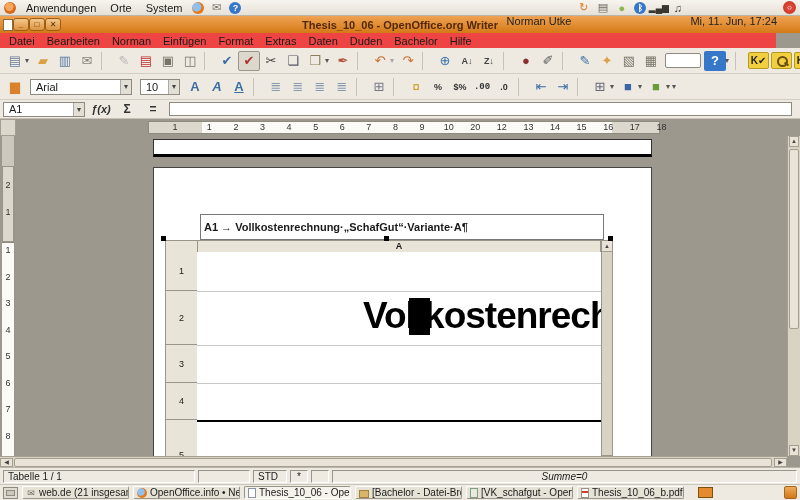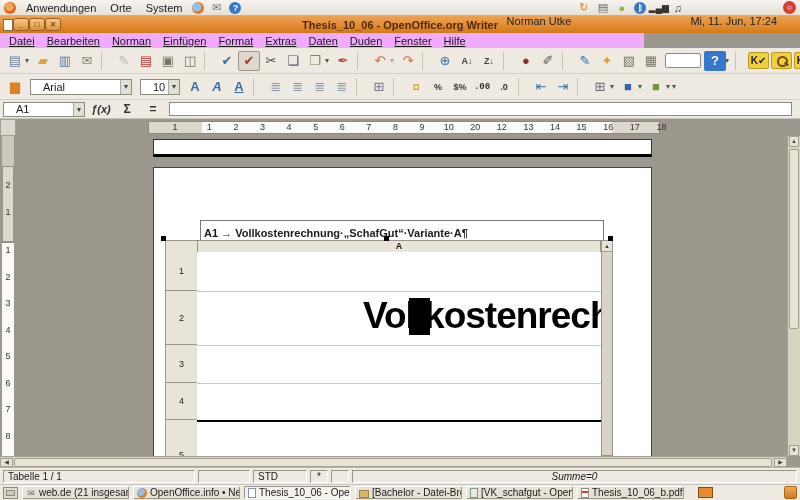--- a/index.html
+++ b/index.html
@@ -25,41 +25,41 @@
   
   .titlebar{position:absolute;left:0;top:16px;width:800px;height:17px;z-index:35;
     background:linear-gradient(#efa253,#d47a17);display:flex;align-items:center;padding:0 3px;}
   .wicon{width:10px;height:12px;background:#fdfdfa;border:1px solid #8a6a40;}
   .wtitle{position:absolute;left:0;right:0;text-align:center;font-weight:bold;font-size:11px;color:#52280a;}
   .wbtns{margin-left:auto;display:flex;gap:3px;z-index:2;}
   .wbtn{width:16px;height:13px;border-radius:3px;background:linear-gradient(#f4c68c,#dd9440);
     border:1px solid #9a5f15;color:#5a3000;font-size:8px;line-height:11px;text-align:center;font-weight:bold;}
 
   
-  .menubar{position:absolute;left:0;top:33px;width:644px;height:15px;background:#f0abfc;
-    display:flex;align-items:center;padding-left:3px;text-decoration:underline;}
+  .menubar{position:absolute;left:0;top:33px;width:776px;height:15px;background:#ef4444;
+    display:flex;align-items:center;padding-left:3px;}
   .mi{padding:0 6px;font-size:11px;}
 
   
   .tb{position:absolute;left:0;width:800px;background:#eeeae2;display:flex;align-items:center;padding:0 4px;border-bottom:1px solid #d2cec4;}
   .tb1{top:48px;height:26px;}
   .tb2{top:74px;height:26px;}
   .tlist{display:contents;}
   .tbi{width:22px;height:20px;display:inline-flex;align-items:center;justify-content:center;border-radius:2px;font-size:13px;flex:none;}
   .tbi .g{pointer-events:none;}
   .sep{width:8px;height:18px;border-left:1px solid #c6c2b8;margin:0 4px 0 3px;flex:none;}
   .dd{width:10px;font-size:8px;color:#555;margin-left:-4px;}
   .act{background:#ddd8cc;border:1px solid #9a958b;}
   .dis{opacity:.45;}
   .small{font-size:9px;font-weight:bold;}
   .duden{background:#f2cf3e;border:1px solid #b89a20;width:21px;height:17px;font-size:10px;font-weight:bold;color:#222;margin:0 1px;}
   .mag{background:#f2cf3e;border:1px solid #b89a20;width:21px;height:17px;position:relative;margin:0 1px;}
   .mag::before{content:"";position:absolute;left:5px;top:3px;width:7px;height:7px;border:2px solid #6b4e10;border-radius:50%;}
   .mag::after{content:"";position:absolute;left:12px;top:10px;width:5px;height:2px;background:#6b4e10;transform:rotate(40deg);}
-  .combo{background:#fff;border:1px solid #8f8a80;height:16px;display:inline-flex;align-items:center;font-size:11px;padding-left:12px;flex:none;}
+  .combo{background:#fff;border:1px solid #8f8a80;height:16px;display:inline-flex;align-items:center;font-size:11px;padding-left:5px;flex:none;}
   .combo .cval{flex:1;overflow:hidden;white-space:nowrap;}
   .combo .dda{font-size:8px;background:#e4dfd4;border-left:1px solid #aaa;height:100%;display:inline-flex;align-items:center;padding:0 3px;color:#444;}
   .w100{width:102px;margin:0 4px;}
   .w38{width:40px;margin:0 4px;}
   .w34{width:36px;height:15px;margin:0 3px;}
   .bold-g{font-weight:bold;}
   .ital-g{font-style:italic;font-weight:bold;}
   .und-g{font-weight:bold;text-decoration:underline;}
 
   
@@ -84,21 +84,21 @@
   .vr-white{position:absolute;left:0;top:106px;width:12px;height:214px;background:#fbfaf6;border-top:1px solid #8f8a80;}
   .vr-mnums{position:absolute;left:0;top:36px;width:12px;}
   .vr-nums{position:absolute;left:0;top:101px;width:12px;}
   .vn{height:26.5px;font-size:9px;color:#333;display:block;text-align:center;line-height:26.5px;}
 
   
   .prevpage{position:absolute;left:153px;top:139px;width:499px;height:18px;background:#fff;
     border:1px solid #333;border-bottom:3px solid #000;}
   .page{position:absolute;left:153px;top:167px;width:499px;height:290px;background:#fff;
     border:1px solid #444;border-bottom:none;}
-  .caption{position:absolute;left:200px;top:220px;width:404px;height:26px;border:1px solid #777;
+  .caption{position:absolute;left:200px;top:214px;width:404px;height:26px;border:1px solid #777;
     font-weight:bold;font-size:11px;line-height:24px;padding-left:3px;white-space:nowrap;overflow:hidden;}
   .ole-corner{position:absolute;left:165px;top:240px;width:33px;height:13px;background:#e9e4d8;border:1px solid #9a958b;}
   .ole-colh{position:absolute;left:197px;top:240px;width:404px;height:13px;background:#e9e4d8;border:1px solid #9a958b;
     text-align:center;font-size:9px;font-weight:bold;line-height:11px;}
   .ole-rowh{position:absolute;left:165px;top:252px;width:33px;height:204px;overflow:hidden;}
   .rowh{width:33px;background:#e9e4d8;border:1px solid #9a958b;border-top:none;
     display:flex;align-items:center;justify-content:center;font-size:9px;}
   .grid{position:absolute;left:197px;top:252px;width:404px;height:204px;background:#fff;overflow:hidden;}
   .gl{position:absolute;left:0;width:404px;height:1px;background:#c9c9c9;}
   .gl1{top:39px;} .gl2{top:93px;} .gl3{top:131px;}
@@ -118,21 +118,21 @@
   .hs-thumb{position:absolute;left:14px;top:1px;width:758px;height:9px;background:#e8e3d6;border:1px solid #a59f92;border-radius:2px;}
   .vscroll{position:absolute;left:787px;top:136px;width:13px;height:320px;background:#d9d3c4;border-left:1px solid #a59f92;}
   .vs-btn{position:absolute;left:1px;width:10px;height:11px;background:#e8e3d6;border:1px solid #a59f92;font-size:6px;line-height:9px;text-align:center;color:#444;}
   .vs-t{top:0;} .vs-b{bottom:0;}
   .vs-thumb{position:absolute;left:1px;top:13px;width:10px;height:180px;background:#e8e3d6;border:1px solid #a59f92;border-radius:2px;}
 
   
   .statusbar{position:absolute;left:0;top:467px;width:800px;height:17px;background:#eeeae2;
     border-top:1px solid #b9b5ab;display:flex;align-items:center;gap:3px;padding:0 3px;font-size:10px;}
   .sf{height:13px;border:1px solid;border-color:#9a958b #fff #fff #9a958b;padding:0 4px;line-height:11px;white-space:nowrap;overflow:hidden;}
-  .sf1{width:192px;} .sf2{width:192px;} .sf3{width:52px;} .sf4{width:54px;} .sf5{width:18px;text-align:center;} .sf6{width:18px;}
+  .sf1{width:192px;} .sf2{width:192px;} .sf3{width:52px;} .sf4{width:34px;} .sf5{width:18px;text-align:center;} .sf6{width:18px;}
   .sf7{flex:1;text-align:center;font-style:italic;}
 
   
   .taskbar{position:absolute;left:0;top:484px;width:800px;height:16px;background:#eeeae2;
     border-top:1px solid #cac6bc;display:flex;align-items:center;gap:4px;padding:0 3px;}
   .deskbtn{width:15px;height:12px;border:1px solid #8f8a80;background:#e0dbd0;flex:none;position:relative;}
   .deskbtn::before{content:"";position:absolute;left:2px;top:2px;right:2px;bottom:2px;border:1px solid #8f8a80;background:#cdc8bd;}
   .tasklist{display:contents;}
   .task{width:107px;height:13px;background:#e7e2d6;border:1px solid;border-color:#fff #9a958b #9a958b #fff;border-radius:2px;
     display:inline-flex;align-items:center;gap:3px;padding:0 3px;font-size:10px;white-space:nowrap;overflow:hidden;flex:none;}
@@ -190,21 +190,21 @@
     <span class="wicon"></span>
     <span class="wtitle">Thesis_10_06 - OpenOffice.org Writer</span>
     <div class="wbtns tlist">
       
     <span class="wbtn"><span class="g">_</span></span><span class="wbtn"><span class="g">□</span></span><span class="wbtn"><span class="g">✕</span></span></div>
   </div>
 
   <div class="menubar">
     <div class="tlist">
       
-    <span class="mi">Datei</span><span class="mi">Bearbeiten</span><span class="mi">Norman</span><span class="mi">Einfügen</span><span class="mi">Format</span><span class="mi">Extras</span><span class="mi">Daten</span><span class="mi">Duden</span><span class="mi">Fenster</span><span class="mi">Hilfe</span></div>
+    <span class="mi">Datei</span><span class="mi">Bearbeiten</span><span class="mi">Norman</span><span class="mi">Einfügen</span><span class="mi">Format</span><span class="mi">Extras</span><span class="mi">Daten</span><span class="mi">Duden</span><span class="mi">Bachelor</span><span class="mi">Hilfe</span></div>
   </div>
 
   <div class="tb tb1">
     <div class="tlist">
       
     <span class="tbi" style="color: rgb(106, 127, 154);">
           <span class="g">▤</span>
         </span><span class="tbi dd">
           <span class="g">▾</span>
         </span><span class="tbi" style="color: rgb(217, 161, 63);">

